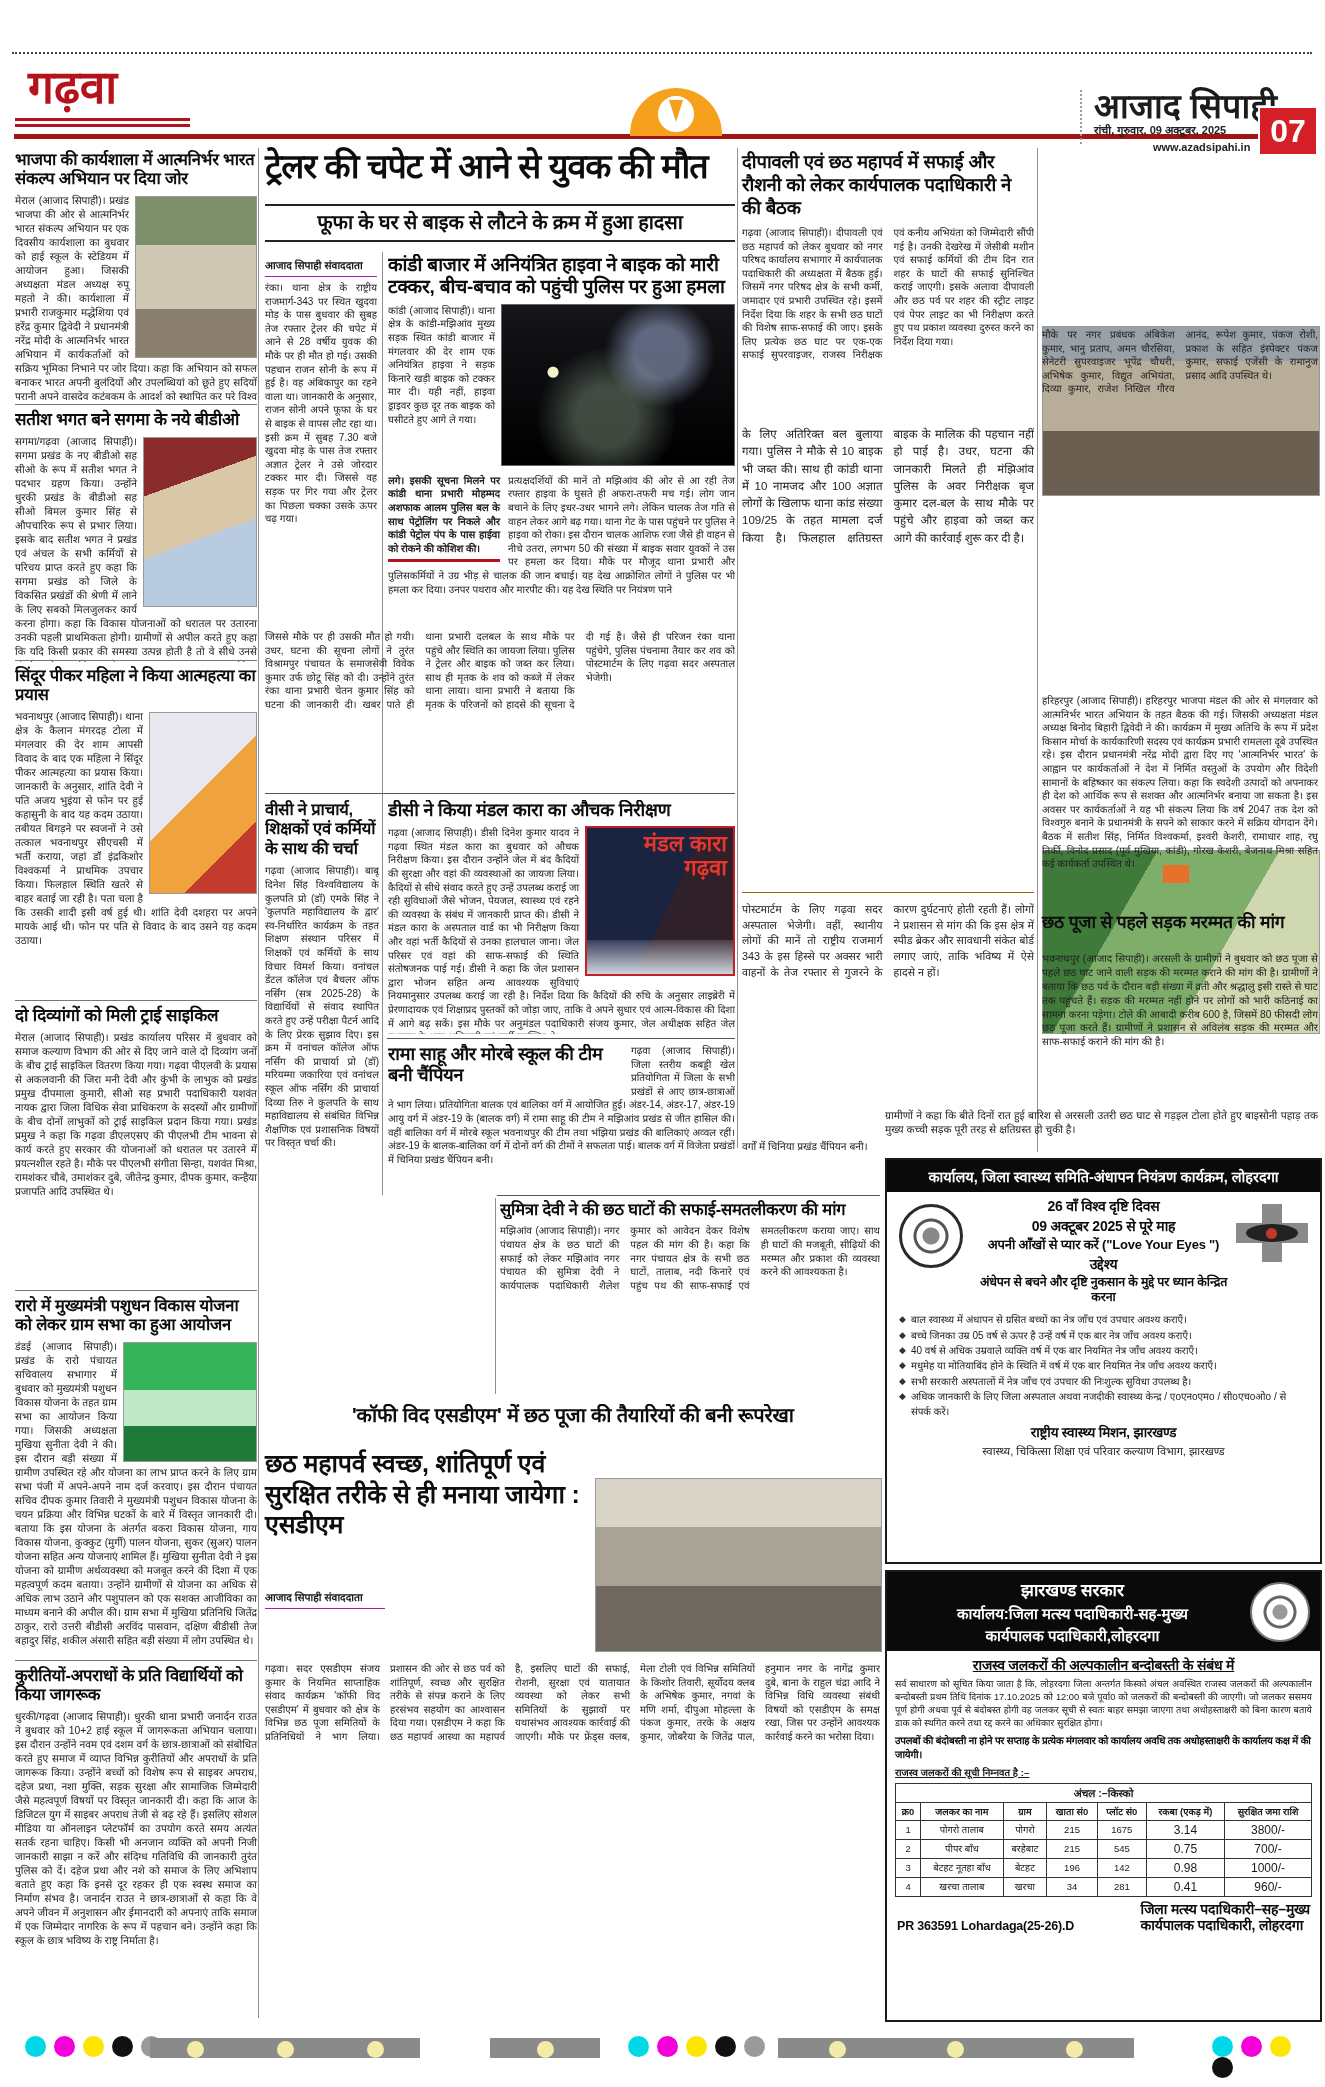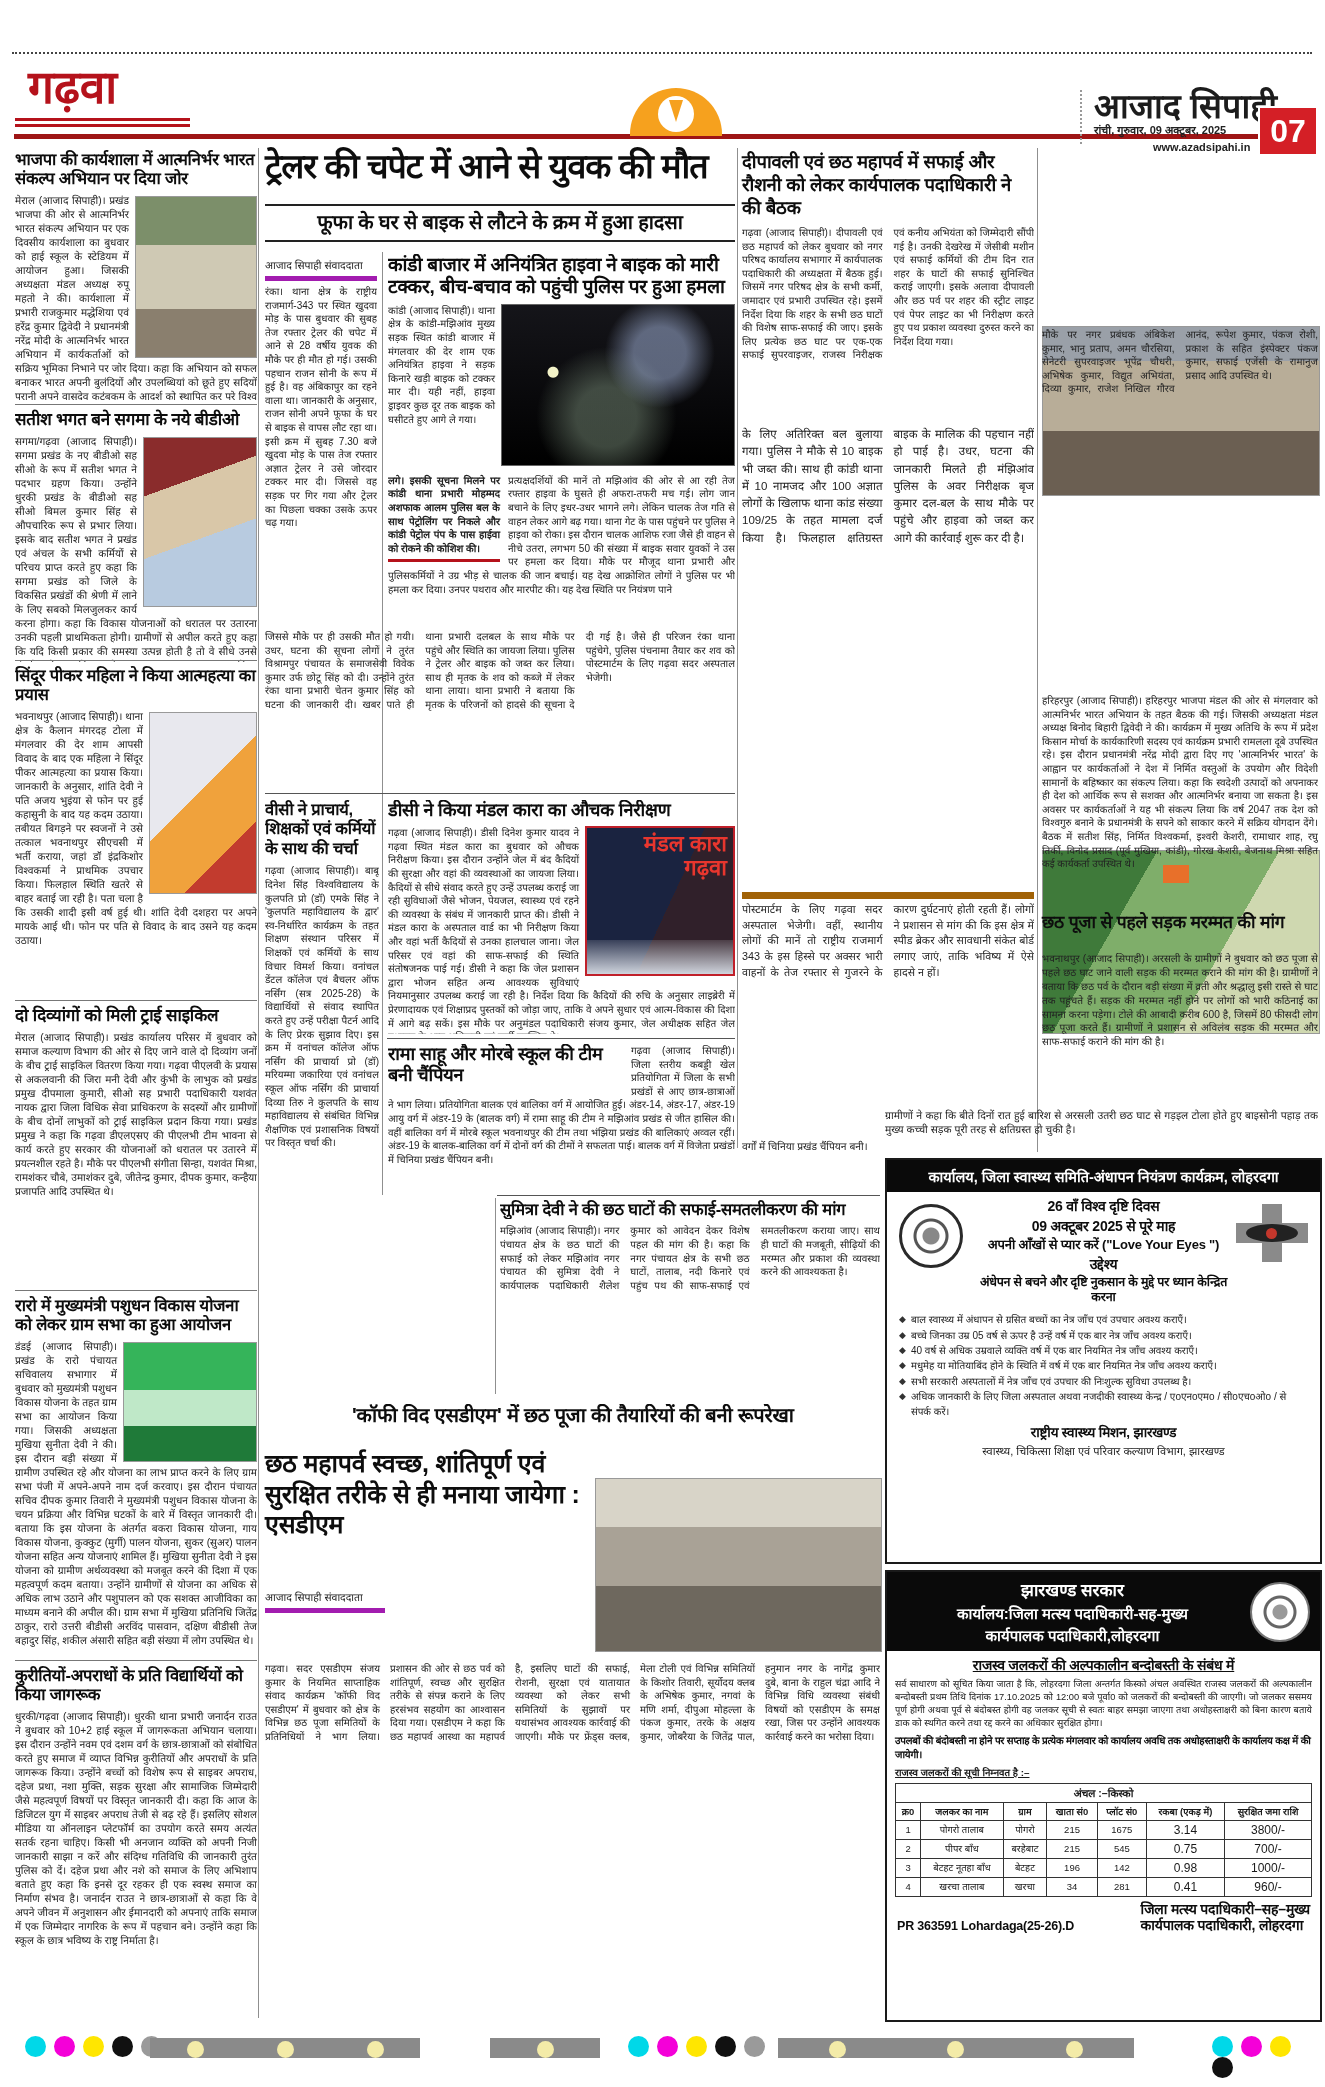--- a/index.html
+++ b/index.html
@@ -8,21 +8,21 @@
   .abs{position:absolute}
   .hl{font-weight:bold;color:#0d0d0d;line-height:1.18;letter-spacing:-0.2px}
   .body{font-size:10.3px;line-height:1.36;text-align:justify;color:#222}
   .cols2{column-count:2;column-gap:11px}
   .cols3{column-count:3;column-gap:11px}
   .cols5{column-count:5;column-gap:10px}
   .art{overflow:hidden}
   .photo{background:#bbb;overflow:hidden;position:relative}
   .vrule{position:absolute;width:1px;background:#8f8f8f}
   .hrule{position:absolute;height:1px;background:#555}
-  .byline{font-size:10.5px;font-weight:normal;border-bottom:5px solid #a21caf;padding:2px 0 4px 0;margin-bottom:4px}
+  .byline{font-size:10.5px;font-weight:bold;border-bottom:1px solid #a21caf;padding:2px 0 4px 0;margin-bottom:4px}
   .dot{width:21px;height:21px;border-radius:50%;display:inline-block;margin-right:8px;vertical-align:middle}
   .pale{width:17px;height:17px;border-radius:50%;background:#f3eba8;display:inline-block;margin:2px 0 0 0;vertical-align:middle}
   .bar{position:absolute;height:20px;background:#8a8a8a;display:flex;justify-content:space-around;align-items:center}
   .bullet{display:flex;gap:5px;font-size:10px;line-height:1.5;color:#222;text-align:left}
   .bmark{color:#333;font-size:9px;line-height:1.7}
   .adbox{border:2px solid #1a1a1a;background:#fff;overflow:hidden}
   .adhead{background:#0a0a0a;color:#fff;font-weight:bold;text-align:center}
   table.jk{border-collapse:collapse;width:100%;font-size:9.5px}
   table.jk td,table.jk th{border:1px solid #333;padding:2px 3px;text-align:center}
   .prewrap{white-space:pre-line}
@@ -156,21 +156,21 @@
 
   <div class="abs hl" style="left:742px;top:150px;width:292px;font-size:18.5px;line-height:1.25">दीपावली एवं छठ महापर्व में सफाई और रौशनी को लेकर कार्यपालक पदाधिकारी ने की बैठक</div>
   <div class="abs photo" style="left:1042px;top:152px;width:276px;height:168px;border:1px solid #999;background:linear-gradient(#9aa0a8 0 20%,#b8ad98 20% 62%,#6b5f52 62%)"></div>
   <div class="abs art cols2" style="left:742px;top:226px;width:292px;height:192px">
     <div class="body" style="font-size:10px">गढ़वा (आजाद सिपाही)। दीपावली एवं छठ महापर्व को लेकर बुधवार को नगर परिषद कार्यालय सभागार में कार्यपालक पदाधिकारी की अध्यक्षता में बैठक हुई। जिसमें नगर परिषद क्षेत्र के सभी कर्मी, जमादार एवं प्रभारी उपस्थित रहे। इसमें निर्देश दिया कि शहर के सभी छठ घाटों की विशेष साफ-सफाई की जाए। इसके लिए प्रत्येक छठ घाट पर एक-एक सफाई सुपरवाइजर, राजस्व निरीक्षक एवं कनीय अभियंता को जिम्मेदारी सौंपी गई है। उनकी देखरेख में जेसीबी मशीन एवं सफाई कर्मियों की टीम दिन रात शहर के घाटों की सफाई सुनिश्चित कराई जाएगी। इसके अलावा दीपावली और छठ पर्व पर शहर की स्ट्रीट लाइट एवं पेपर लाइट का भी निरीक्षण करते हुए पथ प्रकाश व्यवस्था दुरुस्त करने का निर्देश दिया गया।</div>
   </div>
   <div class="abs art cols2" style="left:1042px;top:328px;width:276px;height:92px">
     <div class="body" style="font-size:10px">मौके पर नगर प्रबंधक अंबिकेश कुमार, भानु प्रताप, अमन चौरसिया, सेनेटरी सुपरवाइजर भूपेंद्र चौधरी, अभिषेक कुमार, विद्युत अभियंता, दिव्या कुमार, राजेश निखिल गौरव आनंद, रूपेश कुमार, पंकज रोशी, प्रकाश के सहित इंस्पेक्टर पंकज कुमार, सफाई एजेंसी के रामानुज प्रसाद आदि उपस्थित थे।</div>
   </div>
 
-  <div class="abs art cols2" style="left:742px;top:426px;width:292px;height:466px;border-bottom:7px solid #a16207">
+  <div class="abs art cols2" style="left:742px;top:426px;width:292px;height:466px;border-bottom:1px solid #a16207">
     <div class="body" style="font-size:11.5px;line-height:1.5">के लिए अतिरिक्त बल बुलाया गया। पुलिस ने मौके से 10 बाइक भी जब्त की। साथ ही कांडी थाना में 10 नामजद और 100 अज्ञात लोगों के खिलाफ थाना कांड संख्या 109/25 के तहत मामला दर्ज किया है। फिलहाल क्षतिग्रस्त बाइक के मालिक की पहचान नहीं हो पाई है। उधर, घटना की जानकारी मिलते ही मंझिआंव पुलिस के अवर निरीक्षक बृज कुमार दल-बल के साथ मौके पर पहुंचे और हाइवा को जब्त कर आगे की कार्रवाई शुरू कर दी है।</div>
   </div>
 
   <div class="abs art cols2" style="left:742px;top:902px;width:292px;height:232px">
     <div class="body" style="font-size:10.8px;line-height:1.45">पोस्टमार्टम के लिए गढ़वा सदर अस्पताल भेजेगी। वहीं, स्थानीय लोगों की मानें तो राष्ट्रीय राजमार्ग 343 के इस हिस्से पर अक्सर भारी वाहनों के तेज रफ्तार से गुजरने के कारण दुर्घटनाएं होती रहती हैं। लोगों ने प्रशासन से मांग की कि इस क्षेत्र में स्पीड ब्रेकर और सावधानी संकेत बोर्ड लगाए जाएं, ताकि भविष्य में ऐसे हादसे न हों।</div>
   </div>
   <div class="abs art" style="left:742px;top:1140px;width:140px;height:48px">
     <div class="body" style="font-size:10.3px">वर्गों में चिनिया प्रखंड चैंपियन बनी।</div>
   </div>
 

